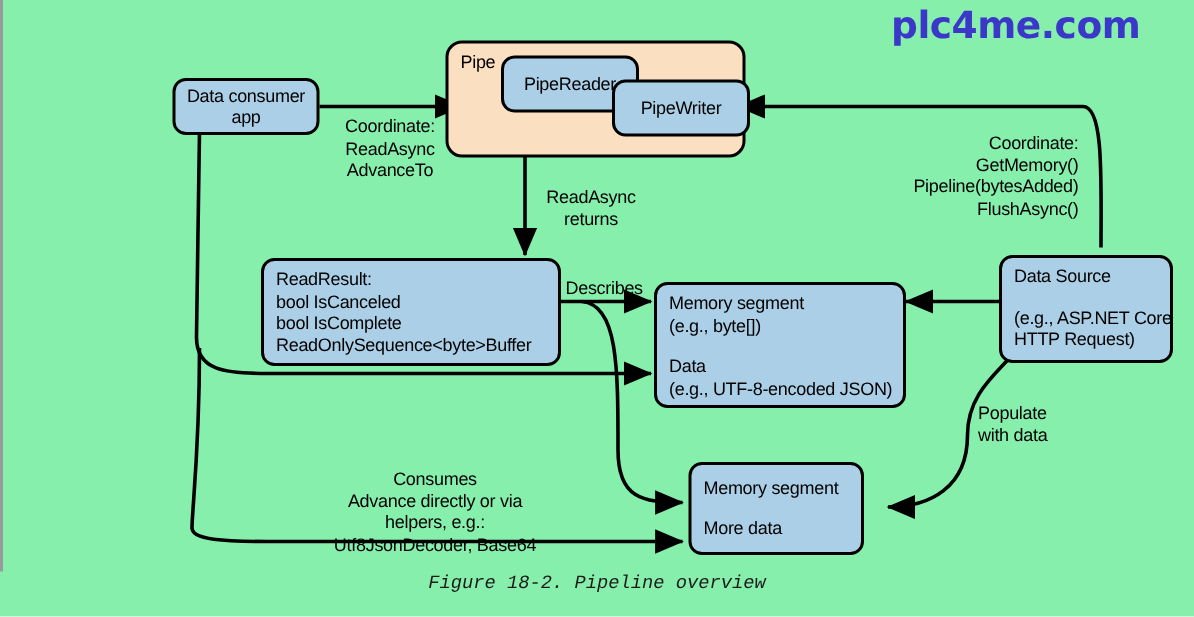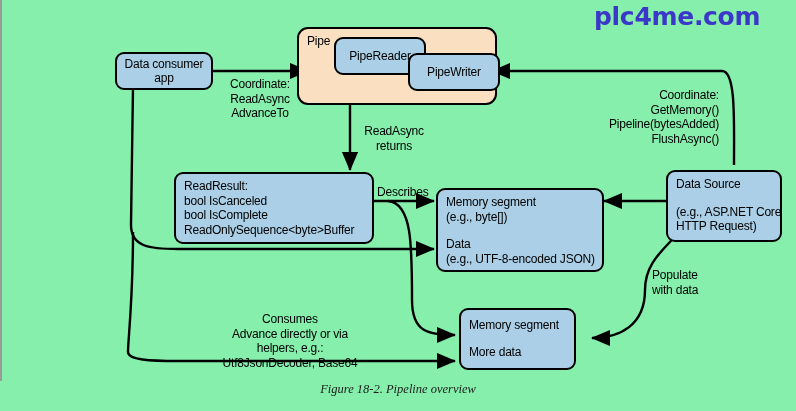--- a/index.html
+++ b/index.html
@@ -37,21 +37,21 @@
   }
   .caption {
     position: absolute;
     left: 0px;
     top: 382px;
     width: 796px;
     text-align: center;
     font-style: italic;
     font-size: 12.5px;
     color: #1b1b1b;
-    font-family: Liberation Serif, serif;
+    font-family: Liberation Mono, monospace;
   }
   svg.diagram {
     position: absolute;
     left: 0;
     top: 0;
   }
   
   .node {
     position: absolute;
     box-sizing: border-box;

